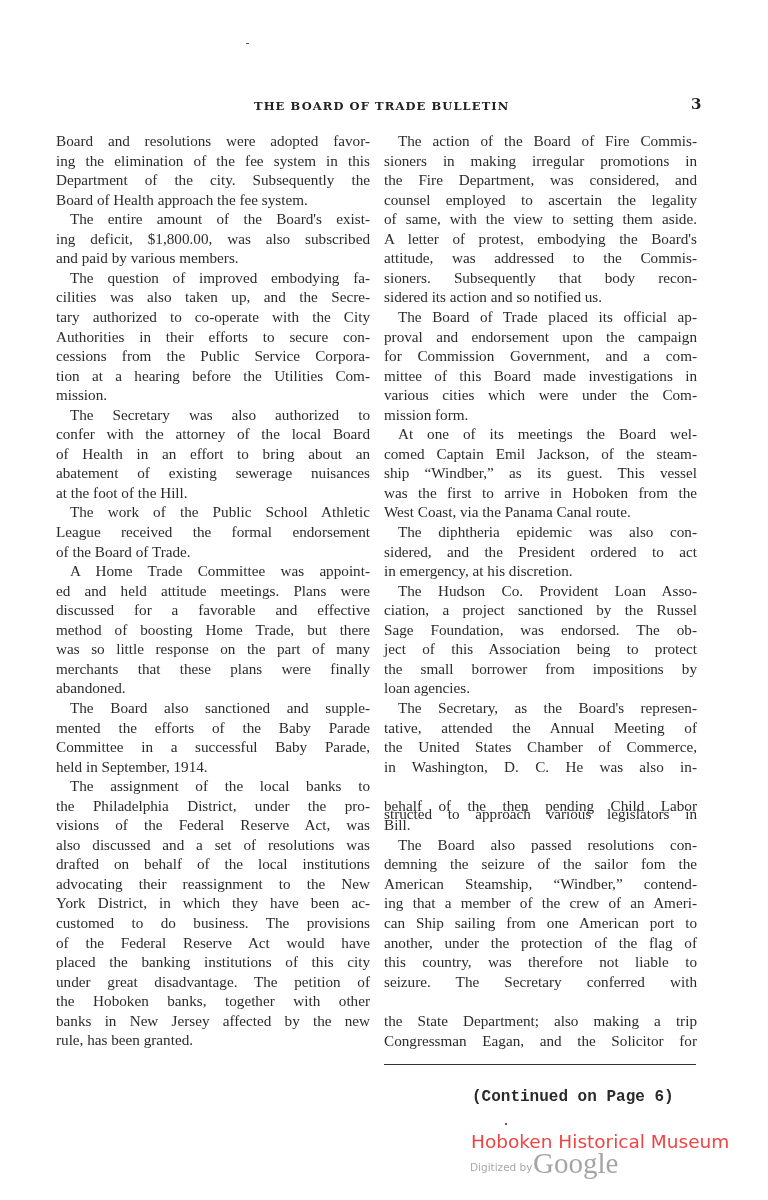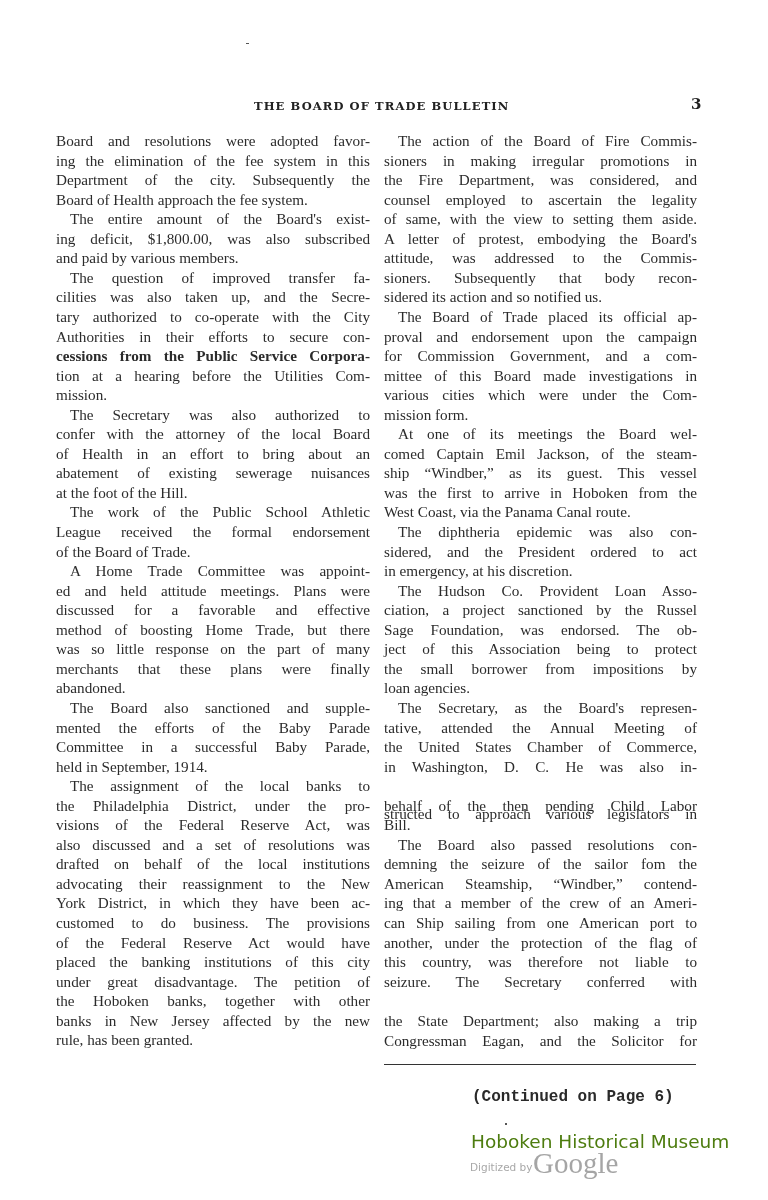--- a/index.html
+++ b/index.html
@@ -31,21 +31,21 @@
   .rule {
     position: absolute; left: 384px; top: 1064px; width: 312px; height: 0;
     border-top: 1.5px solid #333;
   }
   .continued {
     position: absolute; left: 472px; top: 1088px;
     font-family: Liberation Mono, monospace; font-weight: bold; font-size: 16px; color: #2a2a2a;
   }
   .museum {
     position: absolute; left: 471px; top: 1131px;
-    font-family: "DejaVu Sans", sans-serif; font-size: 18.5px; color: #4d7c0f;
+    font-family: "DejaVu Sans", sans-serif; font-size: 18.5px; color: #ef4444;
   }
   .digitized {
     position: absolute; left: 470px; top: 1161px;
     font-family: "DejaVu Sans", sans-serif; font-size: 10.5px; color: #a8a8a8;
   }
   .google {
     position: absolute; left: 533px; top: 1147px;
     font-family: "Liberation Serif", serif; font-size: 29px; color: #a5a5a5;
   }
   .speck { position: absolute; width: 2px; height: 2px; background: #555; }
@@ -58,25 +58,25 @@
   <div class="page-number">3</div>
 
   <div class="col col-left" id="col-left">
       <div class="ln" style="top: 131px;">Board and resolutions were adopted favor-</div>
       <div class="ln" style="top: 150.55px;">ing the elimination of the fee system in this</div>
       <div class="ln" style="top: 170.1px;">Department of the city.  Subsequently the</div>
       <div class="ln last" style="top: 189.65px;">Board of Health approach the fee system.</div>
       <div class="ln ind" style="top: 209.2px;">The entire amount of the Board's exist-</div>
       <div class="ln" style="top: 228.75px;">ing deficit, $1,800.00, was also subscribed</div>
       <div class="ln last" style="top: 248.3px;">and paid by various members.</div>
-      <div class="ln ind" style="top: 267.85px;">The question of improved transfer fa-</div>
+      <div class="ln ind" style="top: 267.85px;">The question of improved embodying fa-</div>
       <div class="ln" style="top: 287.4px;">cilities was also taken up, and the Secre-</div>
       <div class="ln" style="top: 306.95px;">tary authorized to co-operate with the City</div>
       <div class="ln" style="top: 326.5px;">Authorities in their efforts to secure con-</div>
-      <div class="ln" style="top: 346.05px; font-weight: bold;">cessions from the Public Service Corpora-</div>
+      <div class="ln" style="top: 346.05px;">cessions from the Public Service Corpora-</div>
       <div class="ln" style="top: 365.6px;">tion at a hearing before the Utilities Com-</div>
       <div class="ln last" style="top: 385.15px;">mission.</div>
       <div class="ln ind" style="top: 404.7px;">The Secretary was also authorized to</div>
       <div class="ln" style="top: 424.25px;">confer with the attorney of the local Board</div>
       <div class="ln" style="top: 443.8px;">of Health in an effort to bring about an</div>
       <div class="ln" style="top: 463.35px;">abatement of existing sewerage nuisances</div>
       <div class="ln last" style="top: 482.9px;">at the foot of the Hill.</div>
       <div class="ln ind" style="top: 502.45px;">The work of the Public School Athletic</div>
       <div class="ln" style="top: 522px;">League received the formal endorsement</div>
       <div class="ln last" style="top: 541.55px;">of the Board of Trade.</div>

